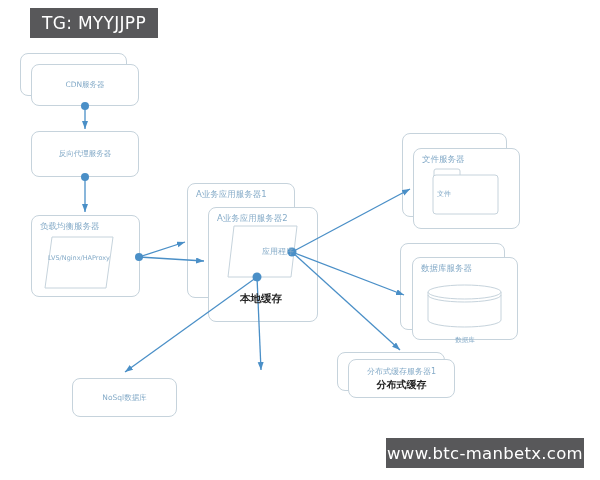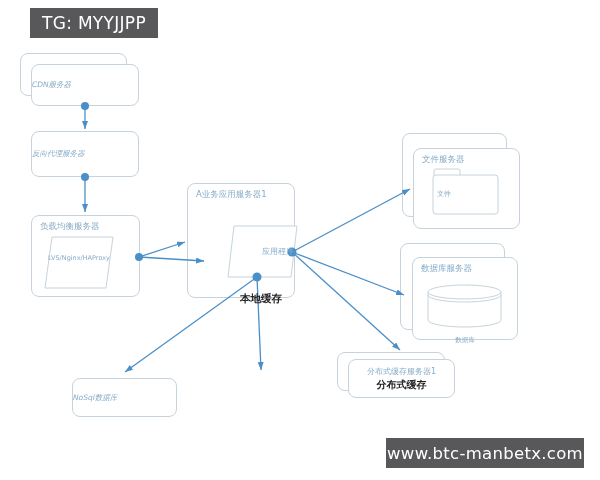--- a/index.html
+++ b/index.html
@@ -11,21 +11,21 @@
     position:absolute;background:#58585a;color:#fff;
     display:flex;align-items:center;justify-content:center;
     font-size:17px;letter-spacing:.3px;z-index:4;
   }
   #banner-top{left:10px;top:8px;width:128px;height:30px;margin-left:20px;}
   #banner-bottom{left:386px;top:438px;width:198px;height:30px;font-size:16.5px;}
   .box{
     position:absolute;background:#fff;border:1px solid #c6d3dc;border-radius:8px;
     box-sizing:border-box;z-index:1;
   }
-  .box.center{display:flex;align-items:center;font-style:italic;}
+  .box.center{display:flex;align-items:center;justify-content:center;}
   .blue-label{color:#85abc8;}
   .corner-label{position:absolute;top:5px;left:8px;font-size:8.5px;color:#85abc8;white-space:nowrap;}
   .free-label{position:absolute;z-index:3;white-space:nowrap;}
   .dark{color:#222;font-weight:700;}
   #svg-overlay{position:absolute;left:0;top:0;z-index:2;pointer-events:none;}
   
   #cdn-back{left:20px;top:53px;width:107px;height:43px;}
   #cdn-front{left:31px;top:64px;width:108px;height:42px;font-size:7.5px;}
   #rp-box{left:31px;top:131px;width:108px;height:46px;font-size:7.5px;}
   #lb-box{left:31px;top:215px;width:109px;height:82px;}
@@ -68,20 +68,23 @@
   <div class="box center" id="rp-box">
     <span class="blue-label">反向代理服务器</span>
   </div>
 
   <div class="box" id="lb-box">
     <span class="corner-label">负载均衡服务器</span>
   </div>
 
   <div class="box" id="s1-box">
     <span class="corner-label">A业务应用服务器1</span>
+  </div>
+  <div class="box" id="s2-box">
+    <span class="corner-label">A业务应用服务器2</span>
   </div>
 
   <div class="box" id="fs-back"></div>
   <div class="box" id="fs-front">
     <span class="corner-label">文件服务器</span>
   </div>
 
   <div class="box" id="db-back"></div>
   <div class="box" id="db-front">
     <span class="corner-label">数据库服务器</span>

